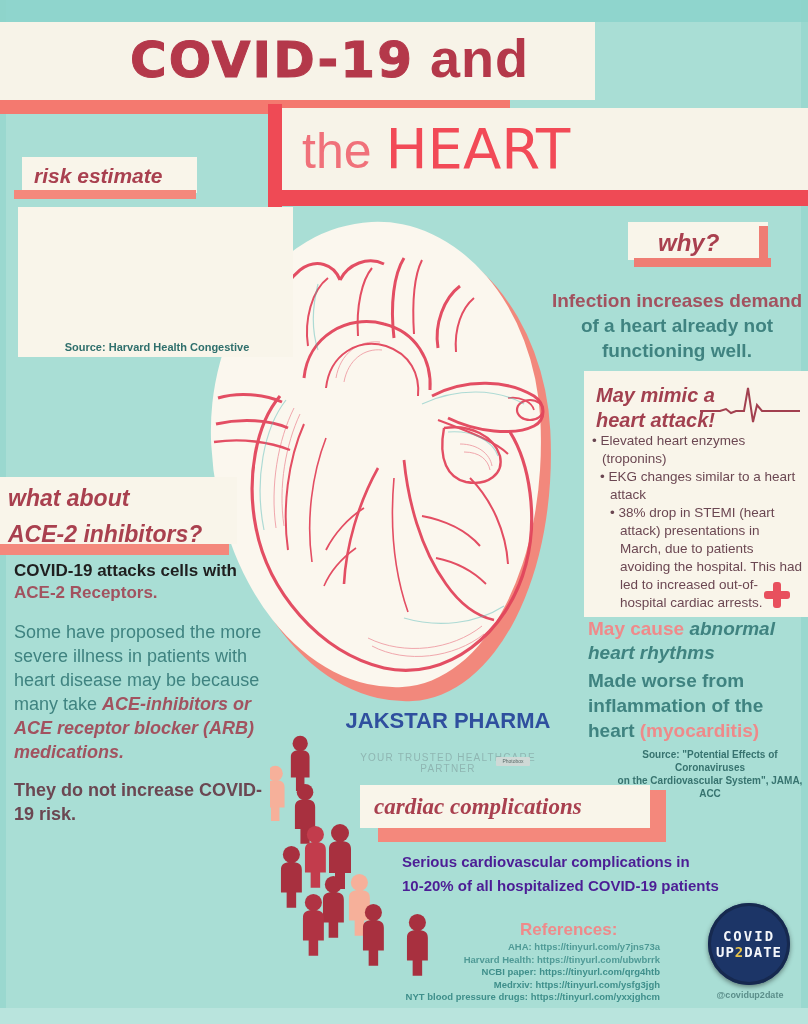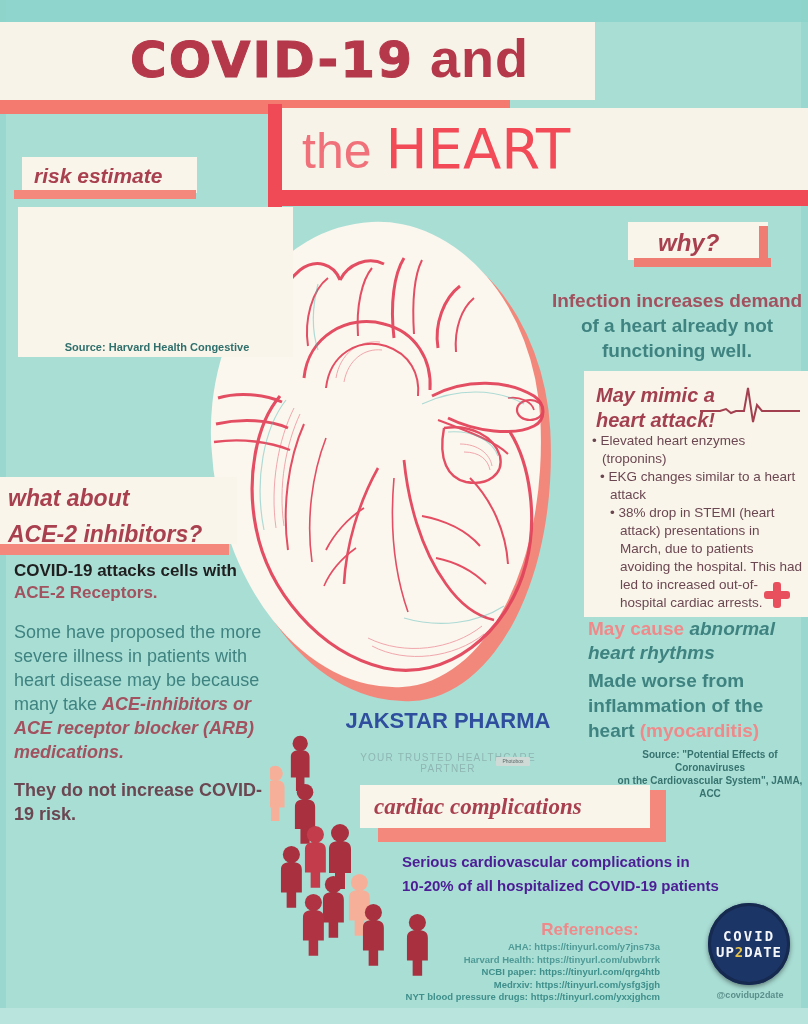--- a/index.html
+++ b/index.html
@@ -119,21 +119,21 @@
 
   #abnormal{left:588px;top:617px;width:220px;font-size:19px;line-height:24px;font-weight:bold;color:#ef8a8a;}
   #abnormal .em{font-style:italic;color:#3f8380;}
   #worse{left:588px;top:668px;width:220px;font-size:19px;line-height:25px;font-weight:bold;color:#3f8380;}
   #worse .em{color:#ef8a8a;}
   #jama-src{left:612px;top:748px;width:196px;font-size:10px;line-height:13px;font-weight:bold;color:#37736f;text-align:center;}
 
   #cc-body{left:366px;top:850px;width:330px;font-size:15px;line-height:24px;font-weight:bold;color:#4c1d95;margin-left:36px;}
 
   
-  #refs-title{position:absolute;left:520px;top:920px;width:140px;text-align:center;font-size:17px;font-weight:bold;color:#ef8a8a;}
+  #refs-title{position:absolute;left:520px;top:920px;width:140px;text-align:left;font-size:17px;font-weight:bold;color:#ef8a8a;}
   #refs{position:absolute;left:400px;top:941px;width:260px;text-align:right;font-size:9.5px;line-height:12.5px;font-weight:bold;color:#4f9a96;}
   #refs .r2{color:#3f8f8b;}
 
   
   #logo{
     position:absolute;left:708px;top:903px;width:82px;height:82px;border-radius:50%;
     background:radial-gradient(circle at 38% 30%, #2a4a80 0%, #1b3566 55%, #132murky 100%);
     background-color:#1c3567;
     box-shadow:0 0 0 3px #16294f inset, 0 2px 5px rgba(0,0,0,.45);
     display:flex;align-items:center;justify-content:center;flex-direction:column;

